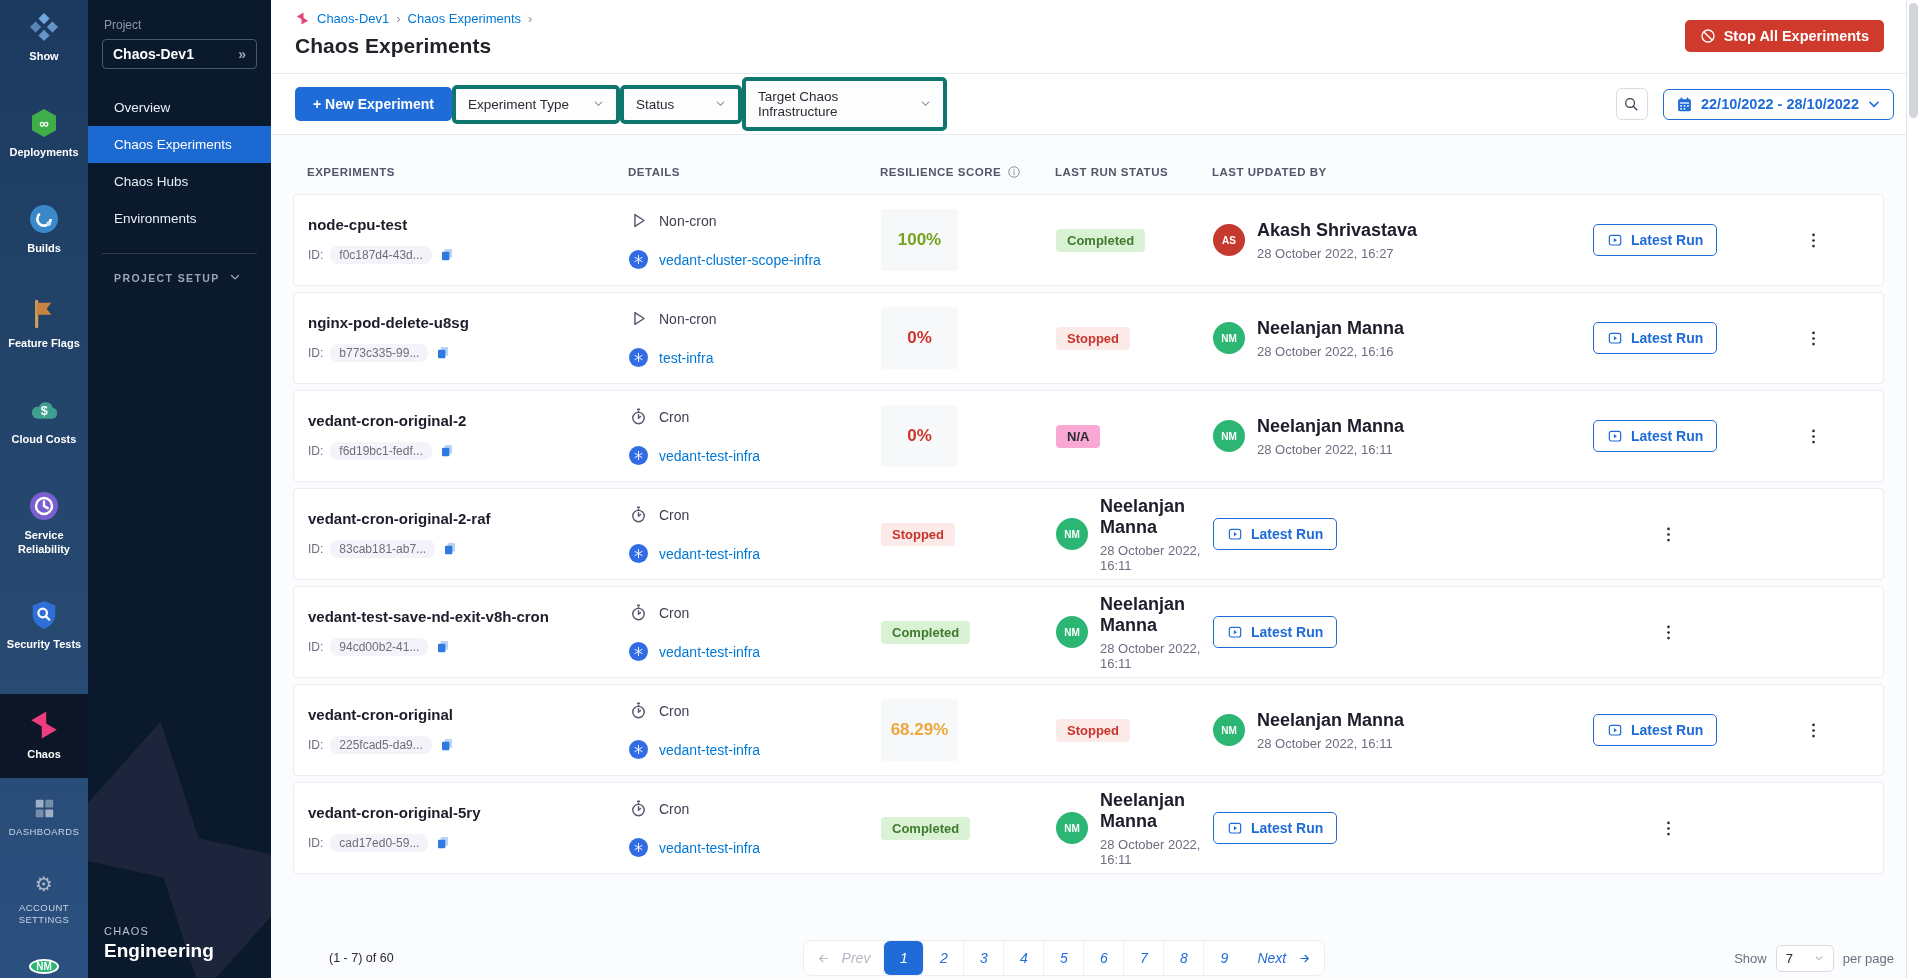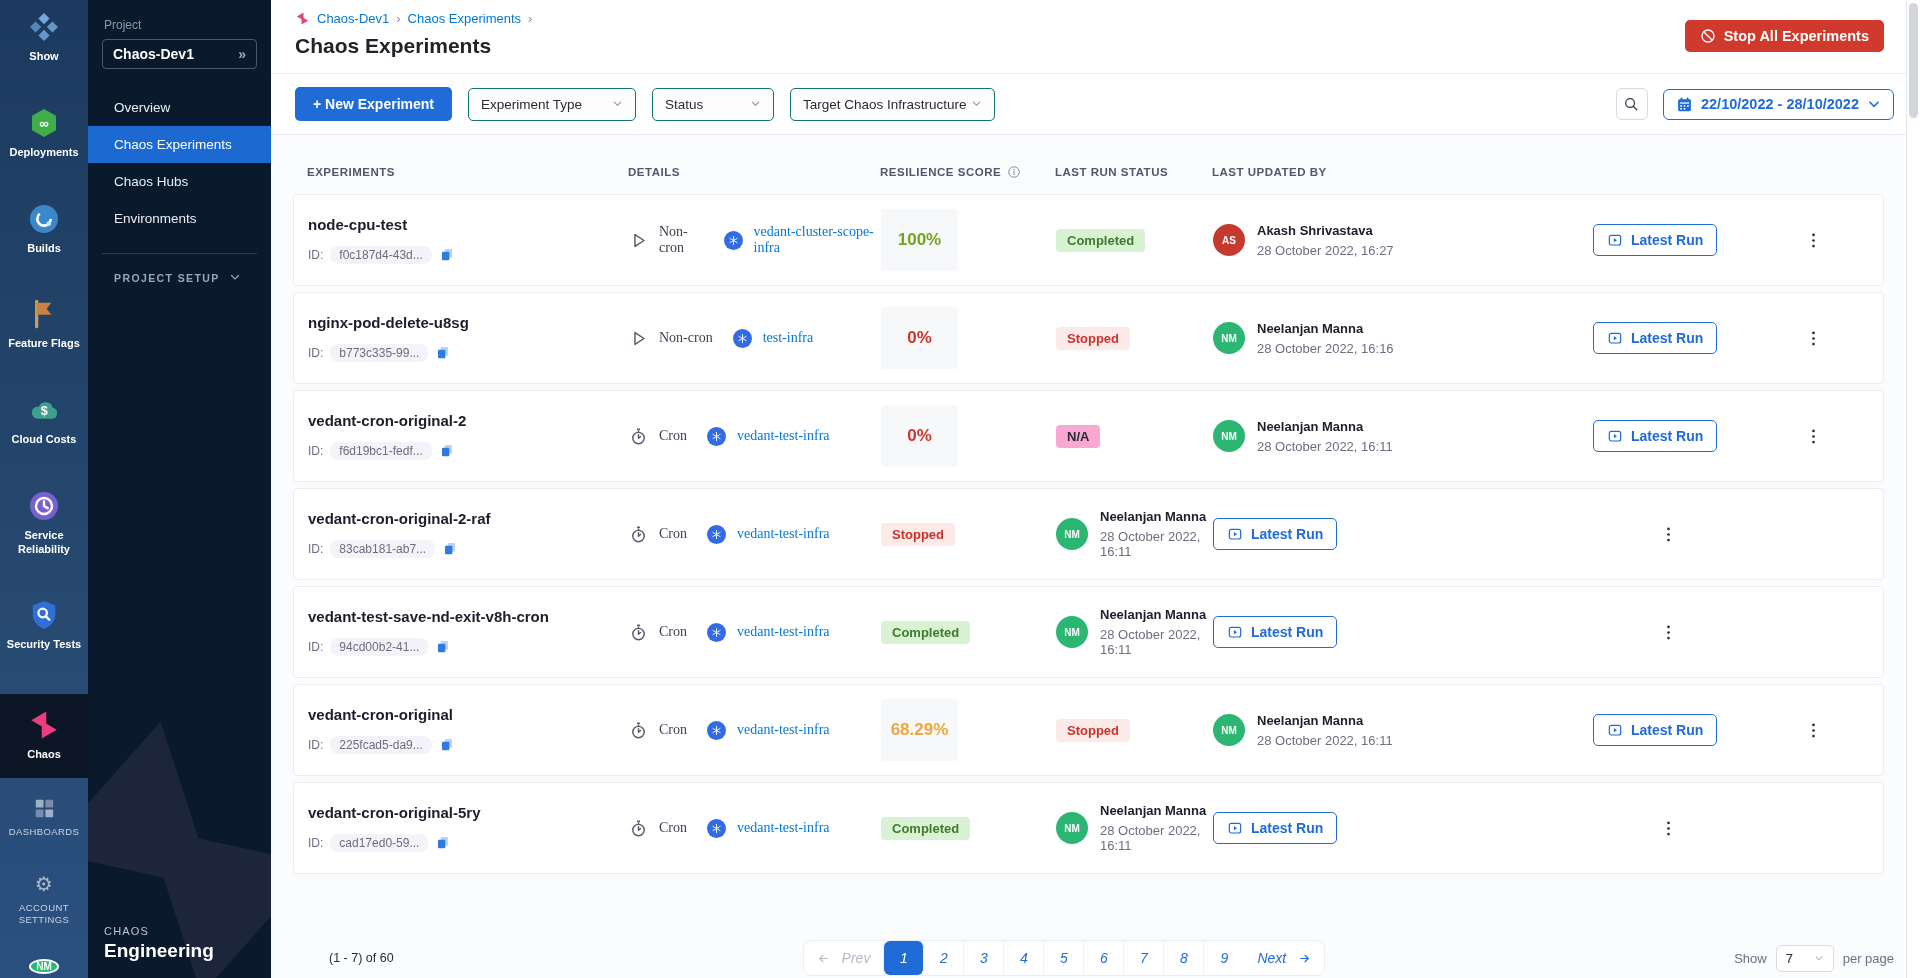--- a/index.html
+++ b/index.html
@@ -49,59 +49,59 @@
   .crumb-link { color:#0278d5; cursor:pointer; }
   .crumb-sep { color:#8a8ca0; font-size:13px; }
   .page-title { font-size:21px; font-weight:700; color:#22222a; margin-top:8px; }
   .stop-btn { position:absolute; right:22px; top:20px; background:#cf3a2c; color:#fff; border:none; border-radius:5px;
               padding:8px 15px; font-size:14.5px; font-weight:700; display:flex; align-items:center; gap:8px;
               font-family:inherit; cursor:pointer; }
 
   .toolbar { background:#fff; border-bottom:1px solid #e9e9f0; padding:14px 12px 14px 24px; display:flex; align-items:center; height:61px; }
   .btn-new { background:#1f6bd8; color:#fff; border:none; border-radius:5px; padding:9px 18px; font-size:14px;
              font-weight:700; font-family:inherit; cursor:pointer; }
-  .filter-sel { border:1px solid #0f766e; border-radius:5px; background:#fdfdfe; padding:8px 12px; font-size:13.5px;
-                color:#2a2a35; display:flex; align-items:center; justify-content:space-between; cursor:pointer; margin-left:16px; }
+  .filter-sel { border:4px solid #0f766e; border-radius:5px; background:#fdfdfe; padding:8px 12px; font-size:13.5px;
+                color:#2a2a35; display:flex; align-items:center; justify-content:space-between; cursor:pointer; }
   .f1 { width:168px; } .f2 { width:122px; } .f3 { width:205px; }
   .tb-spacer { flex:1; }
   .search-btn { width:32px; height:32px; border:1px solid #d9dae3; border-radius:6px; background:#fff;
                 display:flex; align-items:center; justify-content:center; cursor:pointer; }
   .date-btn { margin-left:15px; border:1.5px solid #1f6bd8; border-radius:6px; background:#fff; padding:6px 12px;
               display:flex; align-items:center; gap:8px; color:#1f6bd8; font-size:14.5px; font-weight:700;
               font-family:inherit; cursor:pointer; }
 
   .table-wrap { padding:16px 22px 0; flex:1; }
   .tgrid { display:grid; grid-template-columns:321px 252px 175px 157px 380px 150px 1fr; align-items:center; }
   .thead { padding:14px 0 15px 14px; font-size:11.5px; font-weight:700; color:#54556a; letter-spacing:.5px; }
   .th-cell { display:flex; align-items:center; gap:6px; }
   .row-card { height:92px; background:#fff; border:1px solid #ececf3; border-radius:4px; margin-bottom:6px; padding-left:14px; }
   .col-exp { display:flex; flex-direction:column; justify-content:center; }
   .exp-name { font-size:15px; font-weight:700; color:#1d1d2b; margin-bottom:13px; cursor:pointer; }
   .exp-id { display:flex; align-items:center; gap:7px; font-size:12px; color:#6c6e80; }
   .id-pill { background:#f3f3f9; border-radius:8px; padding:2px 9px; color:#6c6e80; }
   .copy-ic { cursor:pointer; display:flex; }
-  .col-details { display:flex; flex-direction:row; gap:20px;font-family:Liberation Serif, serif; }
+  .col-details { display:flex; flex-direction:column; gap:20px; }
   .det-line { display:flex; align-items:center; gap:11px; font-size:14px; color:#3e3f50; }
   .type-icon svg { display:none; }
   .type-icon.play .ic-play { display:block; }
   .type-icon.cron .ic-cron { display:block; }
   .k8s-badge { width:19px; height:19px; border-radius:50%; background:#326ce5; display:flex; align-items:center; justify-content:center; flex-shrink:0; }
   .infra-link { color:#0278d5; cursor:pointer; }
   .score-box { width:77px; height:62px; background:#f7f8fa; border-radius:3px; display:flex; align-items:center;
                justify-content:center; font-size:17px; font-weight:700; }
   .score-box.green { color:#74a31d; } .score-box.red { color:#cf352c; } .score-box.orange { color:#eda73b; }
   .badge { display:inline-block; padding:4px 11px; border-radius:4px; font-size:13px; font-weight:700; }
   .badge.completed { background:#d9f2d4; color:#3f7a2e; }
   .badge.stopped { background:#fbeae8; color:#c8342b; }
   .badge.na { background:#f9a8d4; color:#2a2a35; }
   .col-user { display:flex; align-items:center; gap:12px; }
   .avatar { width:32px; height:32px; border-radius:50%; color:#fff; font-size:10px; font-weight:700;
             display:flex; align-items:center; justify-content:center; flex-shrink:0; }
   .avatar.red { background:#c5392e; } .avatar.green { background:#2bb673; }
-  .user-name { font-size:13px; font-weight:700; color:#1d1d2b; }
+  .user-name { font-size:18px; font-weight:700; color:#1d1d2b; }
   .user-date { font-size:13px; color:#6c6e80; margin-top:5px; }
   .latest-run-btn { display:flex; align-items:center; gap:8px; border:1px solid #1f6bd8; color:#1f6bd8; background:#fff;
                     border-radius:5px; padding:7px 13px; font-size:14px; font-weight:700; font-family:inherit; cursor:pointer; }
   .col-menu { display:flex; justify-content:center; cursor:pointer; }
 
   
   .footer { display:flex; align-items:center; padding:12px 12px 0 58px; height:52px; }
   .range-label { font-size:12.5px; color:#2a2a35; }
   .f-spacer { flex:1; }
   .pager { display:flex; background:#fff; border:1px solid #ececf3; border-radius:8px; overflow:hidden; align-items:stretch; }

